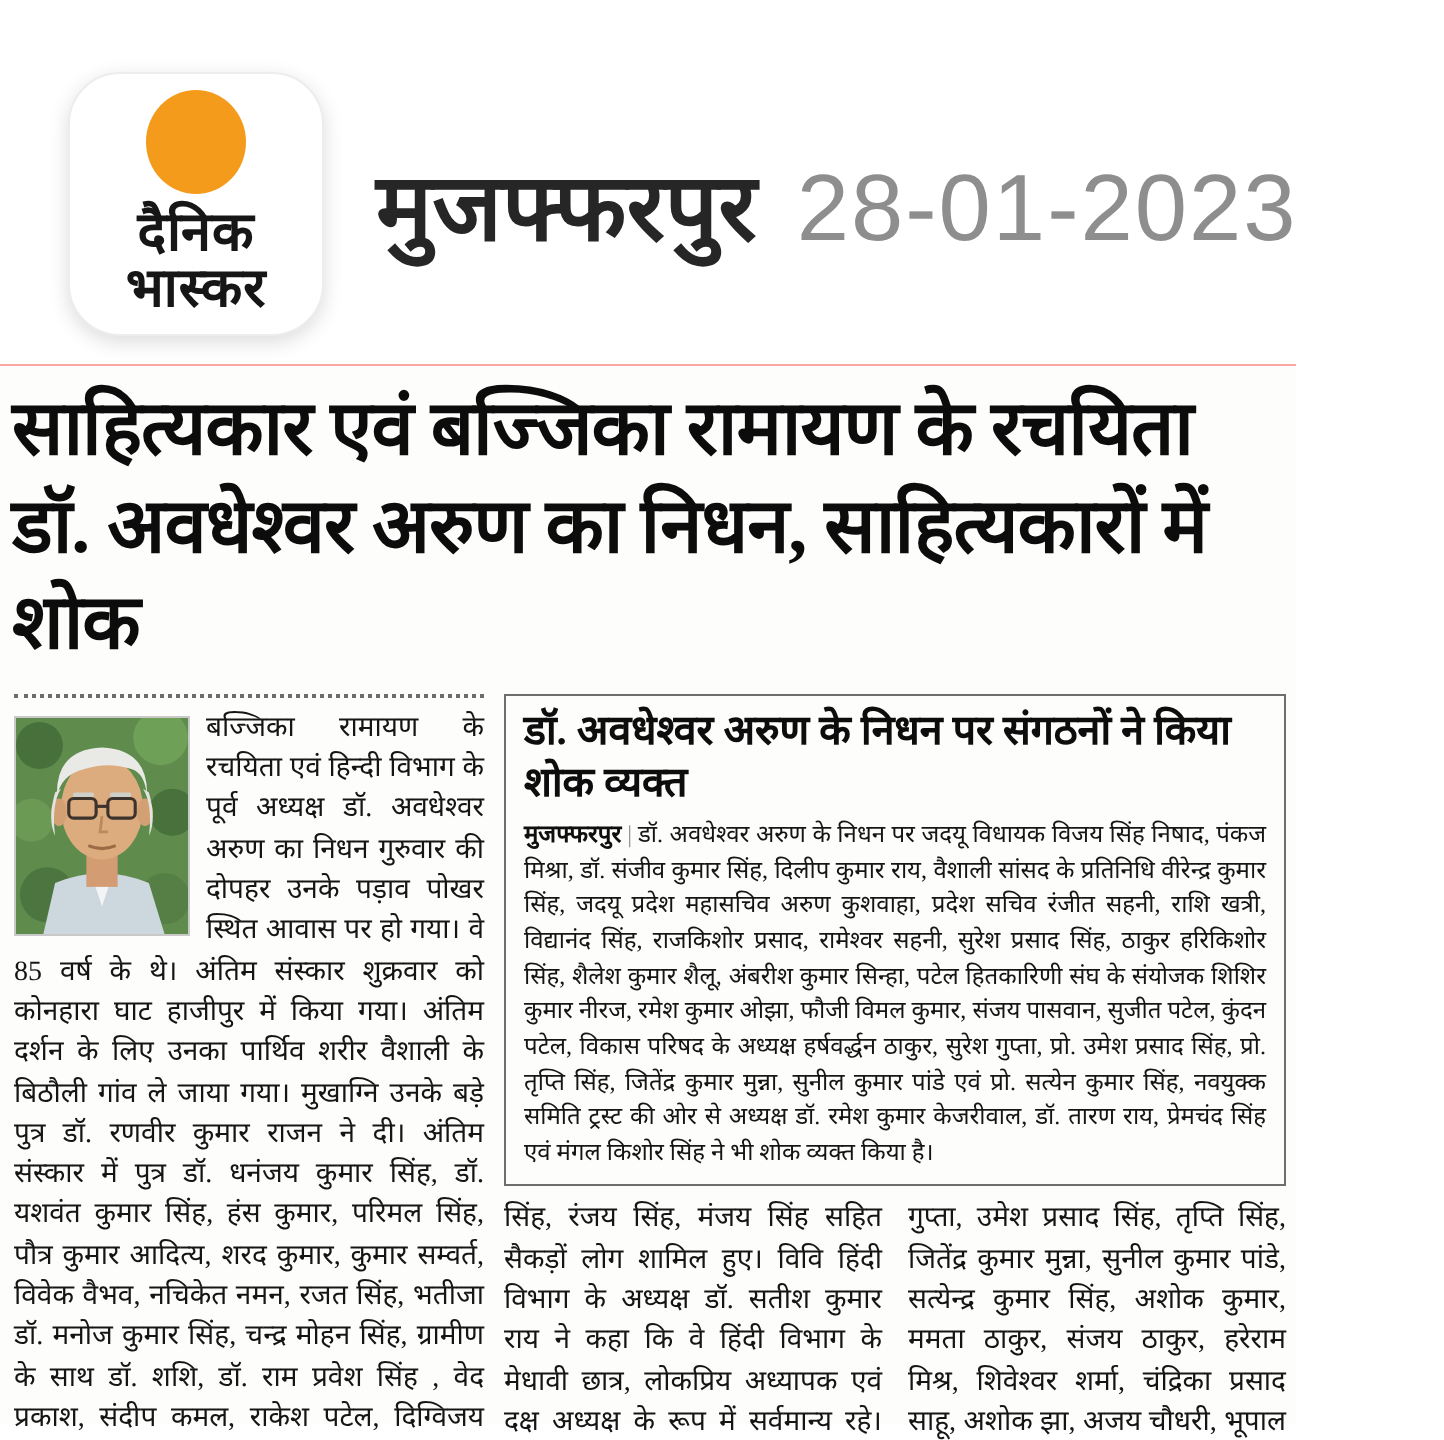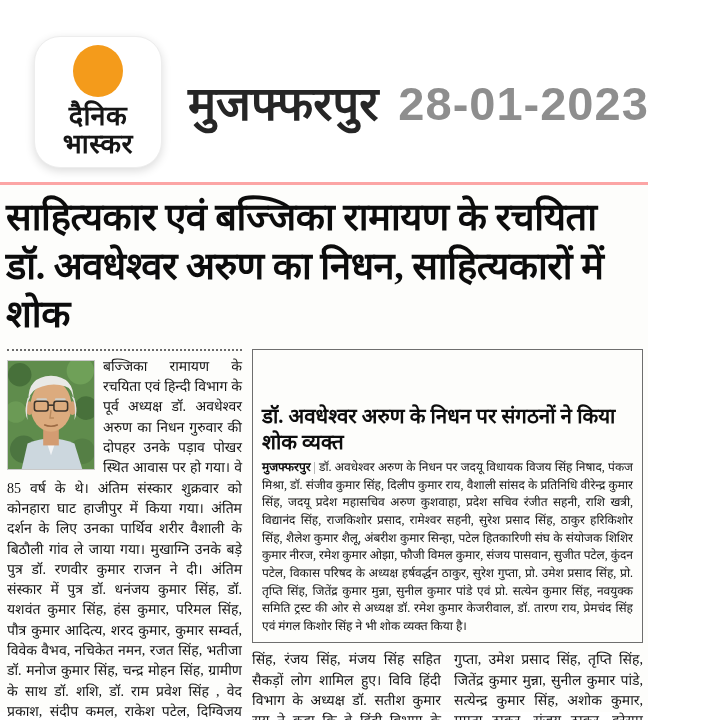--- a/index.html
+++ b/index.html
@@ -39,24 +39,24 @@
   }
   .logo-word {
     font-weight: 800;
     font-size: 27px;
     line-height: 1.02;
     color: #161616;
     letter-spacing: 0.5px;
   }
   .masthead-text { display: flex; align-items: baseline; gap: 20px; white-space: nowrap; }
   .city  { font-size: 47px; font-weight: 800; color: #262626; }
-  .date  { font-size: 47px; font-weight: 700; color: #8e8e8e; letter-spacing: 1px; }
-
-  
-  .clipping { border-top: 3px solid #fca5a5; background: #fdfdfb; height: 530px; }
+  .date  { font-size: 47px; font-weight: 400; color: #8e8e8e; letter-spacing: 1px; }
+
+  
+  .clipping { border-top: 1px solid #fca5a5; background: #fdfdfb; height: 530px; }
   .headline {
     font-size: 38px;
     line-height: 1.28;
     font-weight: 800;
     color: #0c0c0c;
     padding: 8px 6px 6px 6px;
     letter-spacing: -0.5px;
   }
   .content {
     display: flex;
@@ -100,21 +100,20 @@
     border: 1.5px solid #6e6e6e;
     padding: 5px 9px 7px 9px;
     background: #fdfdfb;
   }
   .box-subheadline {
     font-size: 20.5px;
     font-weight: 800;
     color: #0d0d0d;
     padding: 1px 0 4px 0;
     line-height: 1.25;
-    margin-top: 48px;
   }
   .box-body {
     font-size: 12px;
     line-height: 1.47;
     text-align: justify;
     color: #151515;
   }
   .dateline { font-weight: 800; color: #0f0f0f; }
   .dateline-sep { color: #8f8f8f; padding: 0 3px; }
 

